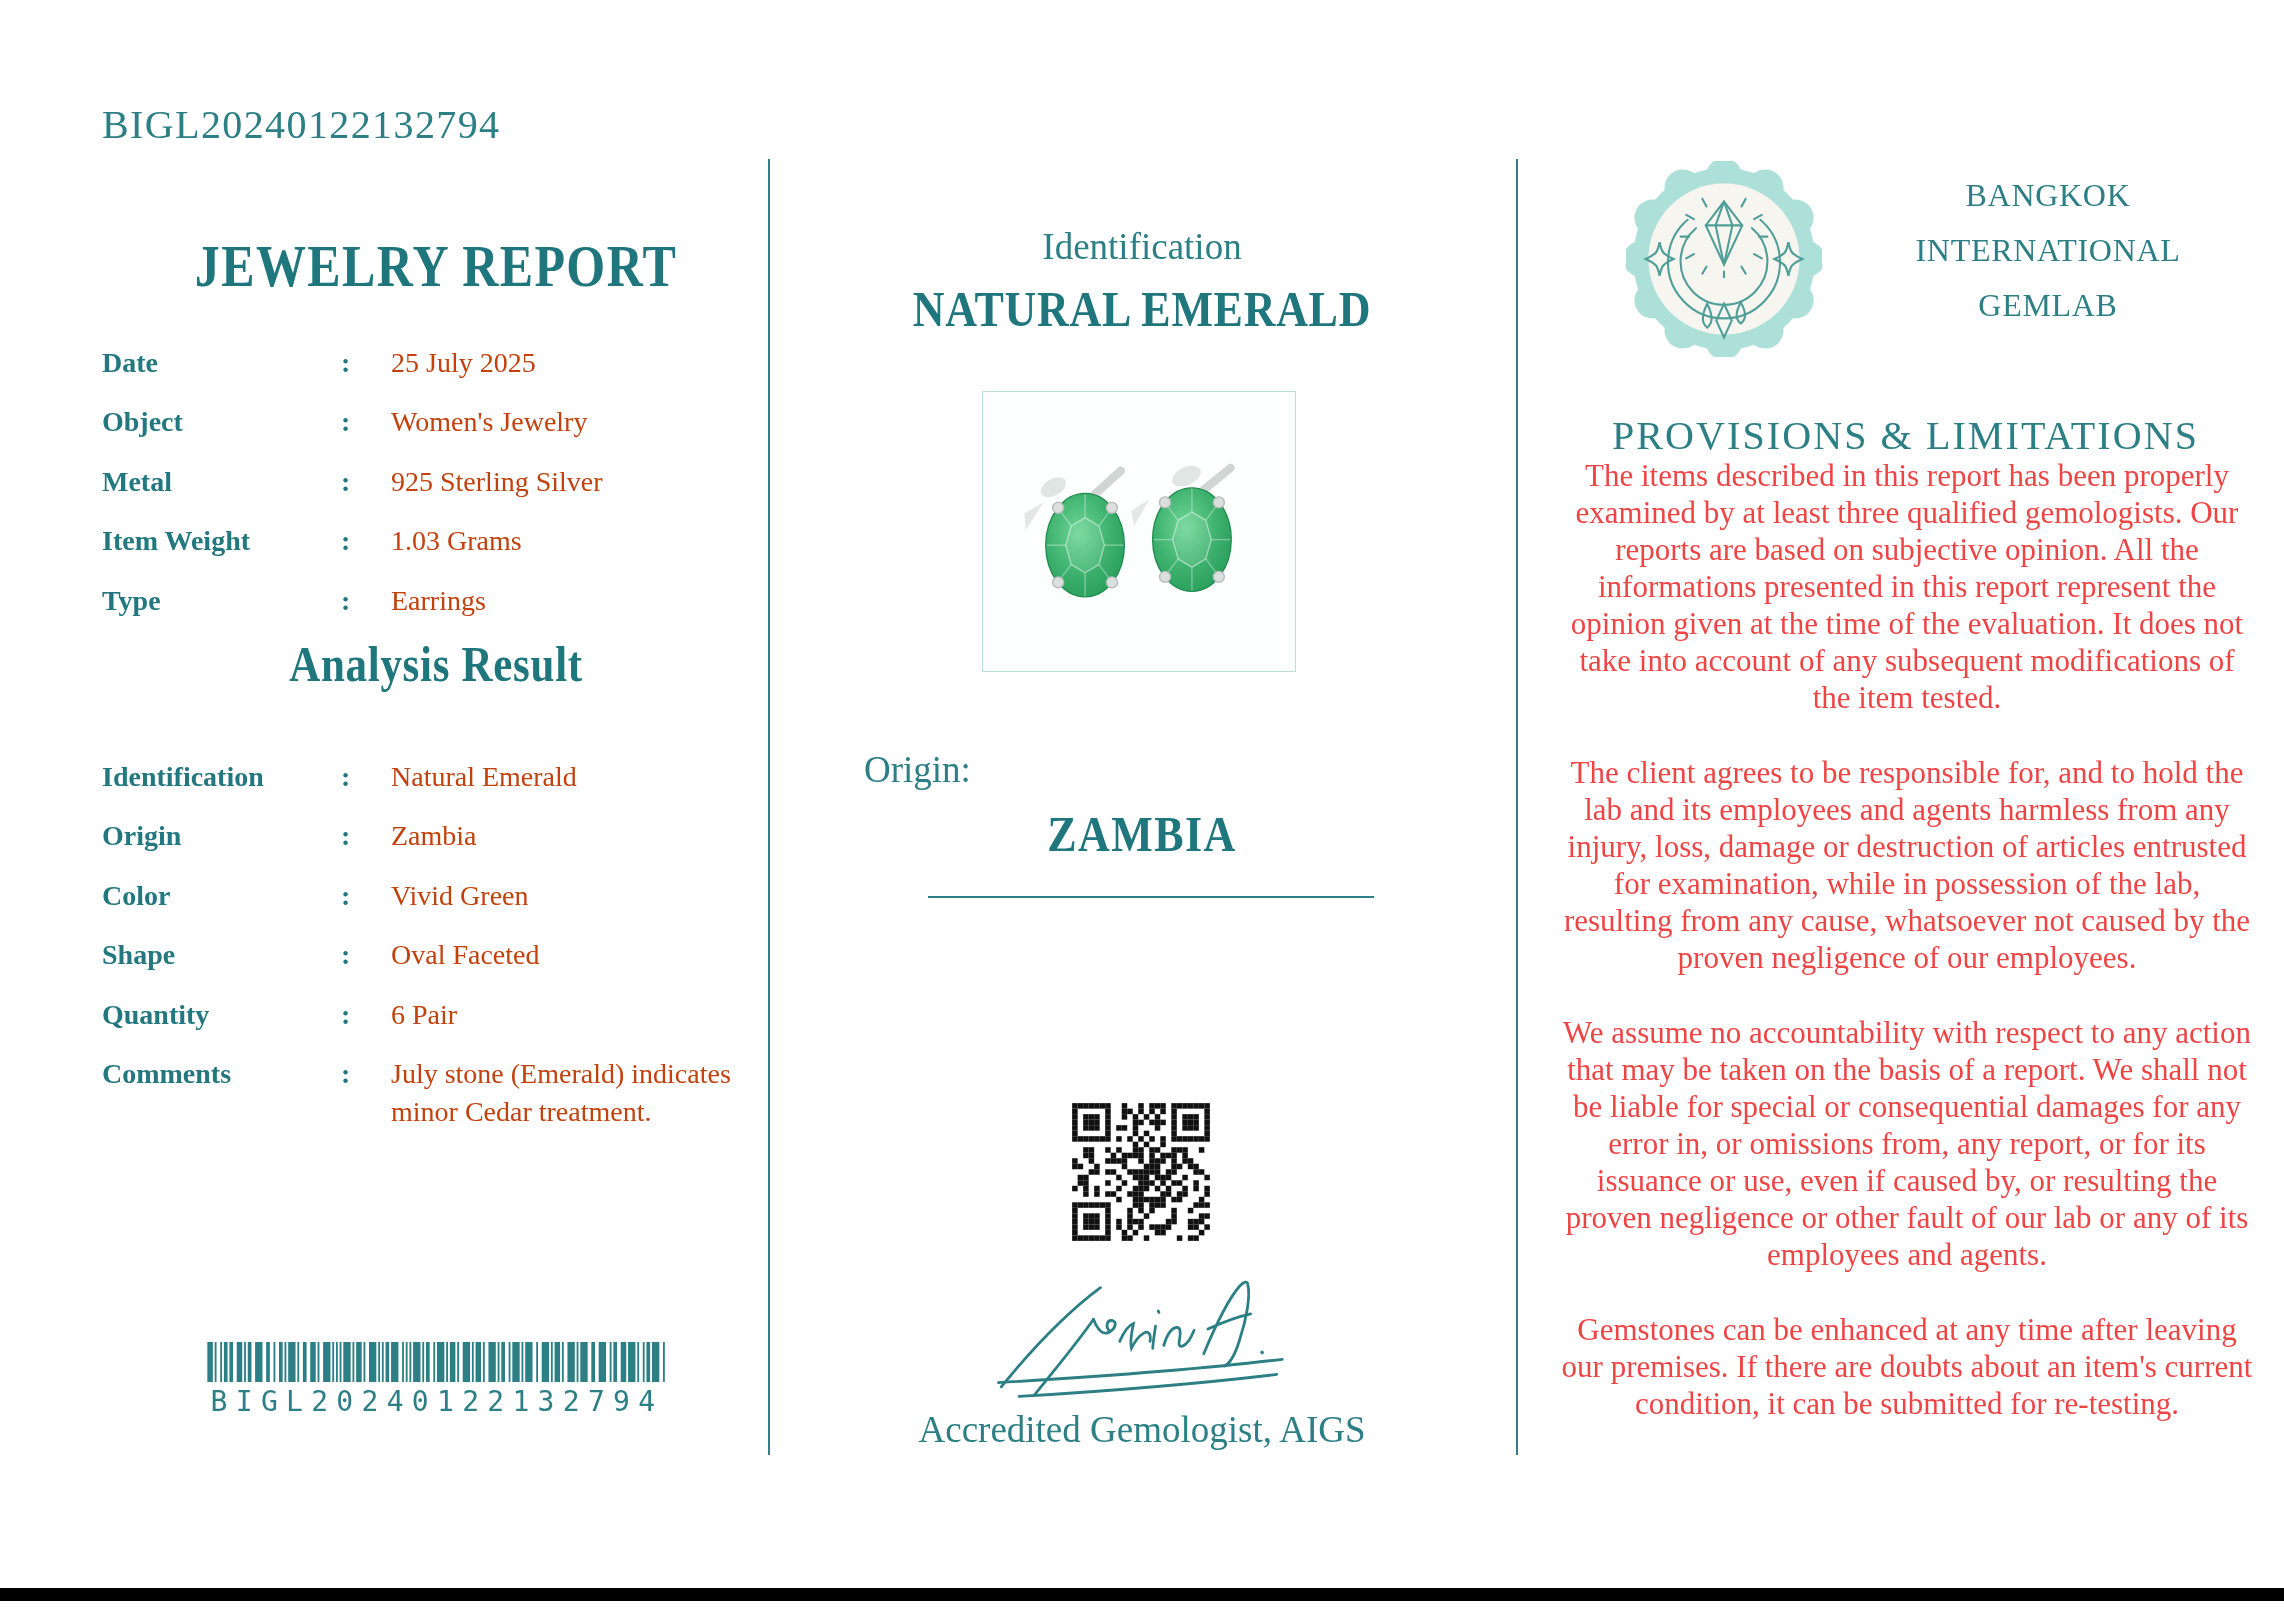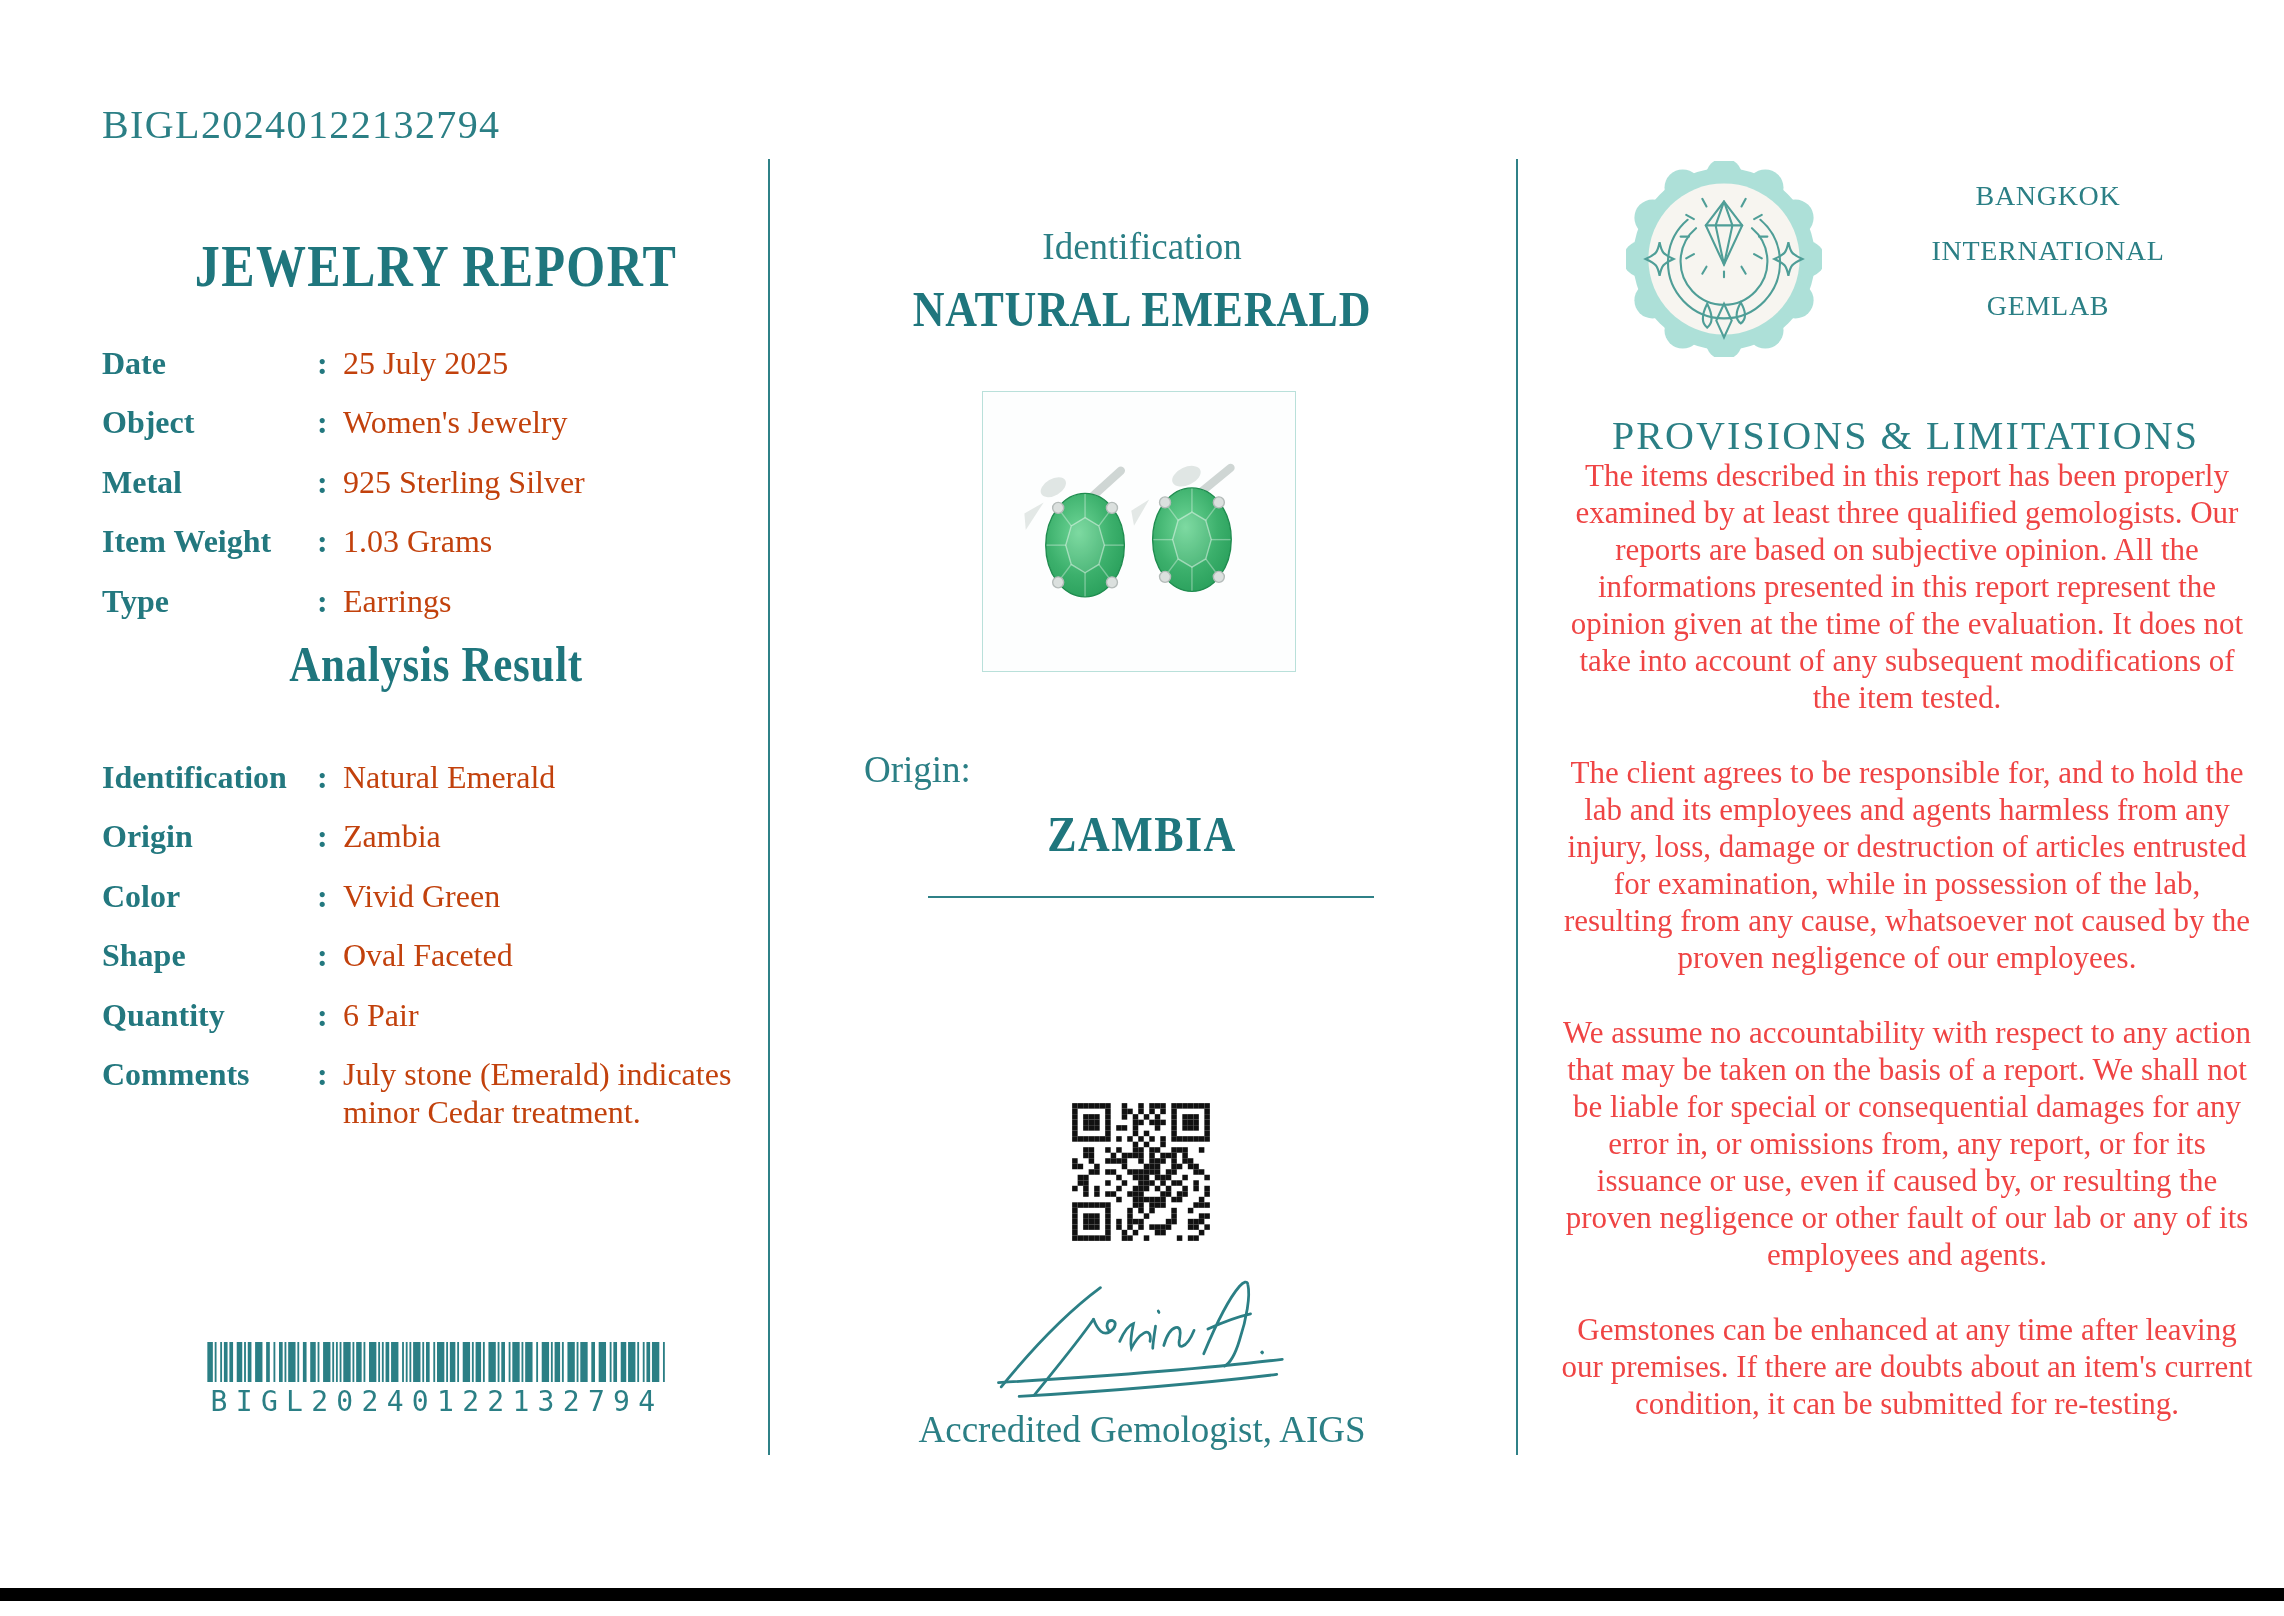--- a/index.html
+++ b/index.html
@@ -9,21 +9,21 @@
   .vline{position:absolute;top:159px;height:1296px;width:2.1px;background:#2f8187;}
   .v1{left:768px;} .v2{left:1516px;}
 
   
   .serial{left:102px;top:101px;font-size:40px;letter-spacing:1.4px;color:#2b7f85;}
   .report-title{left:91px;top:232px;width:690px;text-align:center;font-weight:bold;
     font-size:50px;color:#1f767d;letter-spacing:1.4px;transform:scaleY(1.18);transform-origin:top center;}
   .fields{left:102px;width:642px;}
   .g1{top:344px;} .g2{top:758px;}
   .frow{display:grid;grid-template-columns:215px 26px auto;margin-bottom:21.4px;
-    font-size:32px;line-height:38px;}
+    font-size:28px;line-height:38px;gap:24px;}
   .frow .lbl{font-weight:bold;color:#23787f;}
   .frow .colon{font-weight:bold;color:#23787f;}
   .frow .val{color:#c2410c;}
   .analysis-title{left:91px;top:635px;width:690px;text-align:center;font-weight:bold;
     font-size:43px;color:#1f767d;transform:scaleY(1.18);transform-origin:top center;letter-spacing:0.7px;}
   .barcode-wrap{left:207px;top:1342px;width:460px;text-align:center;}
   .bc-text{font-family:"DejaVu Sans Mono",monospace;font-size:28px;letter-spacing:8.3px;
     color:#2b7f85;margin-top:1.4px;white-space:nowrap;}
 
   
@@ -34,21 +34,21 @@
   .origin-head{left:864px;top:748px;width:556px;text-align:left;font-size:37px;color:#2b7f85;}
   .origin-val{left:864px;top:805px;width:556px;text-align:center;font-size:44px;font-weight:bold;
     color:#1f767d;letter-spacing:1.4px;transform:scaleY(1.15);transform-origin:top center;}
   .mid-line{left:928px;top:896px;width:446px;height:2.1px;background:#2f8187;}
   .qr{left:1068px;top:1099px;width:146px;height:146px;}
   .sig{left:965px;top:1278px;width:359px;height:135px;}
   .gemologist{left:864px;top:1408px;width:556px;text-align:center;font-size:37px;color:#2b7f85;}
 
   
   .logo{left:1626px;top:161px;width:196px;height:196px;}
-  .lab-name{left:1848px;top:168px;width:400px;text-align:center;font-size:28px;line-height:55px;
+  .lab-name{left:1848px;top:168px;width:400px;text-align:center;font-size:32px;line-height:55px;
     color:#2b7f85;letter-spacing:0.7px;}
   .prov-title{left:1557px;top:412px;width:697px;text-align:center;font-size:40px;
     letter-spacing:2.1px;color:#2b7f85;}
   .prov-paras{left:1559px;top:457px;width:696px;text-align:center;
     color:#ef4444;font-size:31px;line-height:37px;}
   .prov-paras p{margin:0 0 38px 0;}
 
   .black-bar{left:0;top:1588px;width:2284px;height:29px;background:#000000;}
 </style>
 </head>

